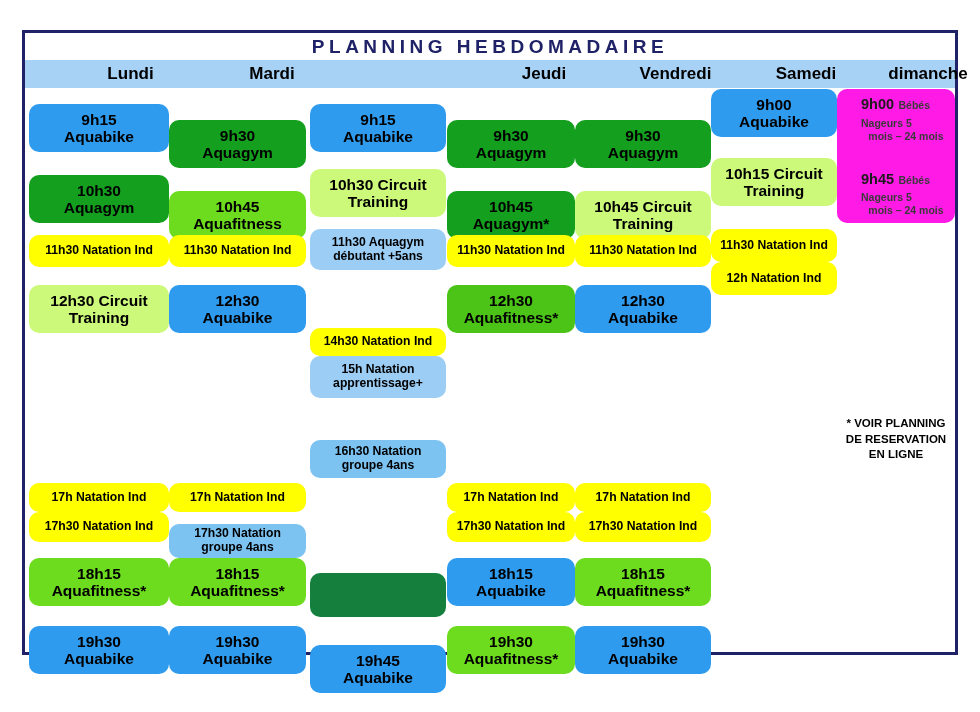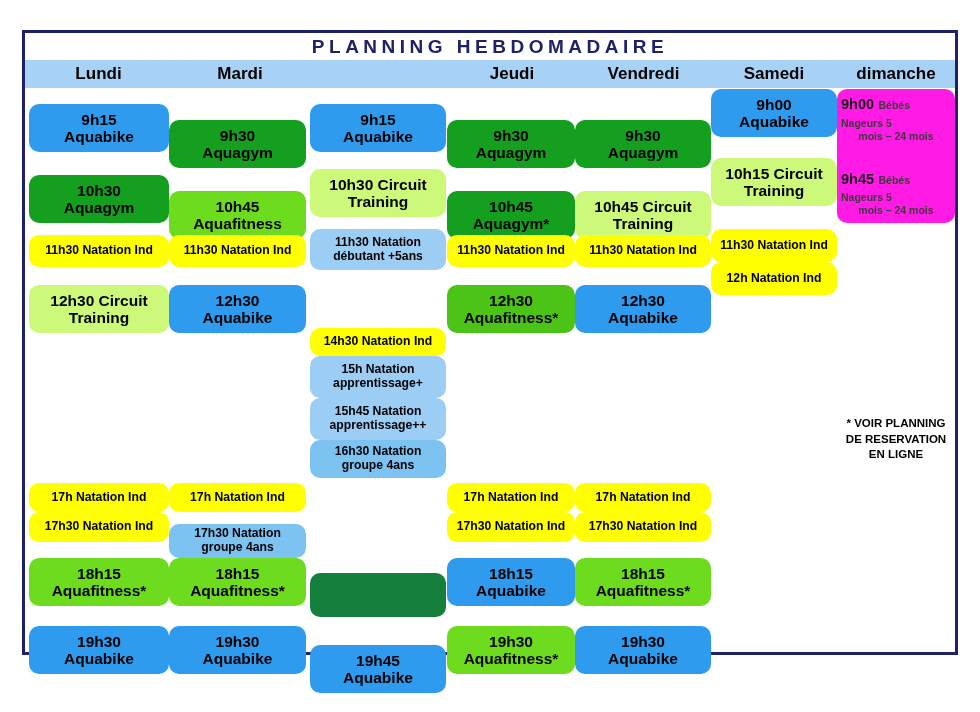--- a/index.html
+++ b/index.html
@@ -28,21 +28,21 @@
     letter-spacing:4.5px; white-space:nowrap;
   }
   
   #day-header{
     position:absolute; left:0; top:27px; width:100%; height:28px;
     background:#a8d2f5;
   }
   .day-cell{
     position:absolute; top:0; height:28px;
     display:flex; align-items:center; justify-content:center;
-    font-size:17px; font-weight:bold; color:#000000;
+    font-size:17px; font-weight:bold; color:#000000;padding-left:32px;
   }
   
   #grid{
     position:absolute; left:0; top:55px; width:100%; height:564px;
   }
   .col{ position:absolute; top:0; height:100%; }
   .blk{
     position:absolute; left:0; width:100%;
     box-sizing:border-box;
     display:flex; flex-direction:column;
@@ -59,21 +59,21 @@
   .t-sm { font-size:12.2px; font-weight:bold; }
   
   .c-blue     { background:#2e9bef; }
   .c-lightblue{ background:#9bcdf5; }
   .c-midblue  { background:#7cc3f2; }
   .c-green    { background:#14a01e; }
   .c-midgreen { background:#4cc417; }
   .c-limegreen{ background:#6ddb1e; }
   .c-lime     { background:#ccf97a; }
   .c-yellow   { background:#ffff00; }
-  .c-magenta  { background:#ff1ae6; }
+  .c-magenta  { background:#ff1ae6;padding-left:20px; }
   .c-darkgreen{ background:#15803d;gap:45px; }
   
   .baby-line{ width:100%; text-align:left; padding:0 4px; box-sizing:border-box;}
   .baby-time{ font-size:14.5px; font-weight:bold; color:#1b1b1b;}
   .baby-desc{ font-size:10.5px; font-weight:bold; color:#3a3a3a;}
   .baby-row{ margin:0 0 2px 0; }
   .baby-sub{ font-size:10.5px; font-weight:bold; color:#3a3a3a; text-align:center; display:block;}
   
   #footnote{
     position:absolute;
@@ -169,33 +169,29 @@
     <div class="col" style="left:285px;width:136px;">
       <div class="blk c-blue t-big" style="top:16px;height:48px;">
         <span class="ln">9h15</span>
         <span class="ln">Aquabike</span>
       </div>
       <div class="blk c-lime t-big" style="top:81px;height:48px;">
         <span class="ln">10h30 Circuit</span>
         <span class="ln">Training</span>
       </div>
       <div class="blk c-lightblue t-sm" style="top:141px;height:41px;">
-        <span class="ln">11h30 Natation</span>
+        <span class="ln">11h30 Aquagym</span>
         <span class="ln">débutant +5ans</span>
       </div>
       <div class="blk c-yellow t-sm" style="top:240px;height:28px;">
         <span class="ln">14h30 Natation Ind</span>
       </div>
       <div class="blk c-lightblue t-sm" style="top:268px;height:42px;">
         <span class="ln">15h Natation</span>
         <span class="ln">apprentissage+</span>
-      </div>
-      <div class="blk c-lightblue t-sm" style="top:310px;height:42px;">
-        <span class="ln">15h45 Natation</span>
-        <span class="ln">apprentissage++</span>
       </div>
       <div class="blk c-midblue t-sm" style="top:352px;height:38px;">
         <span class="ln">16h30 Natation</span>
         <span class="ln">groupe 4ans</span>
       </div>
       <div class="blk c-darkgreen t-mid" style="top:485px;height:44px;color:#0d0d0d;">
         <span class="ln">18h30</span>
         <span class="ln">Aquatrampoline</span>
       </div>
       <div class="blk c-blue t-big" style="top:557px;height:48px;">

